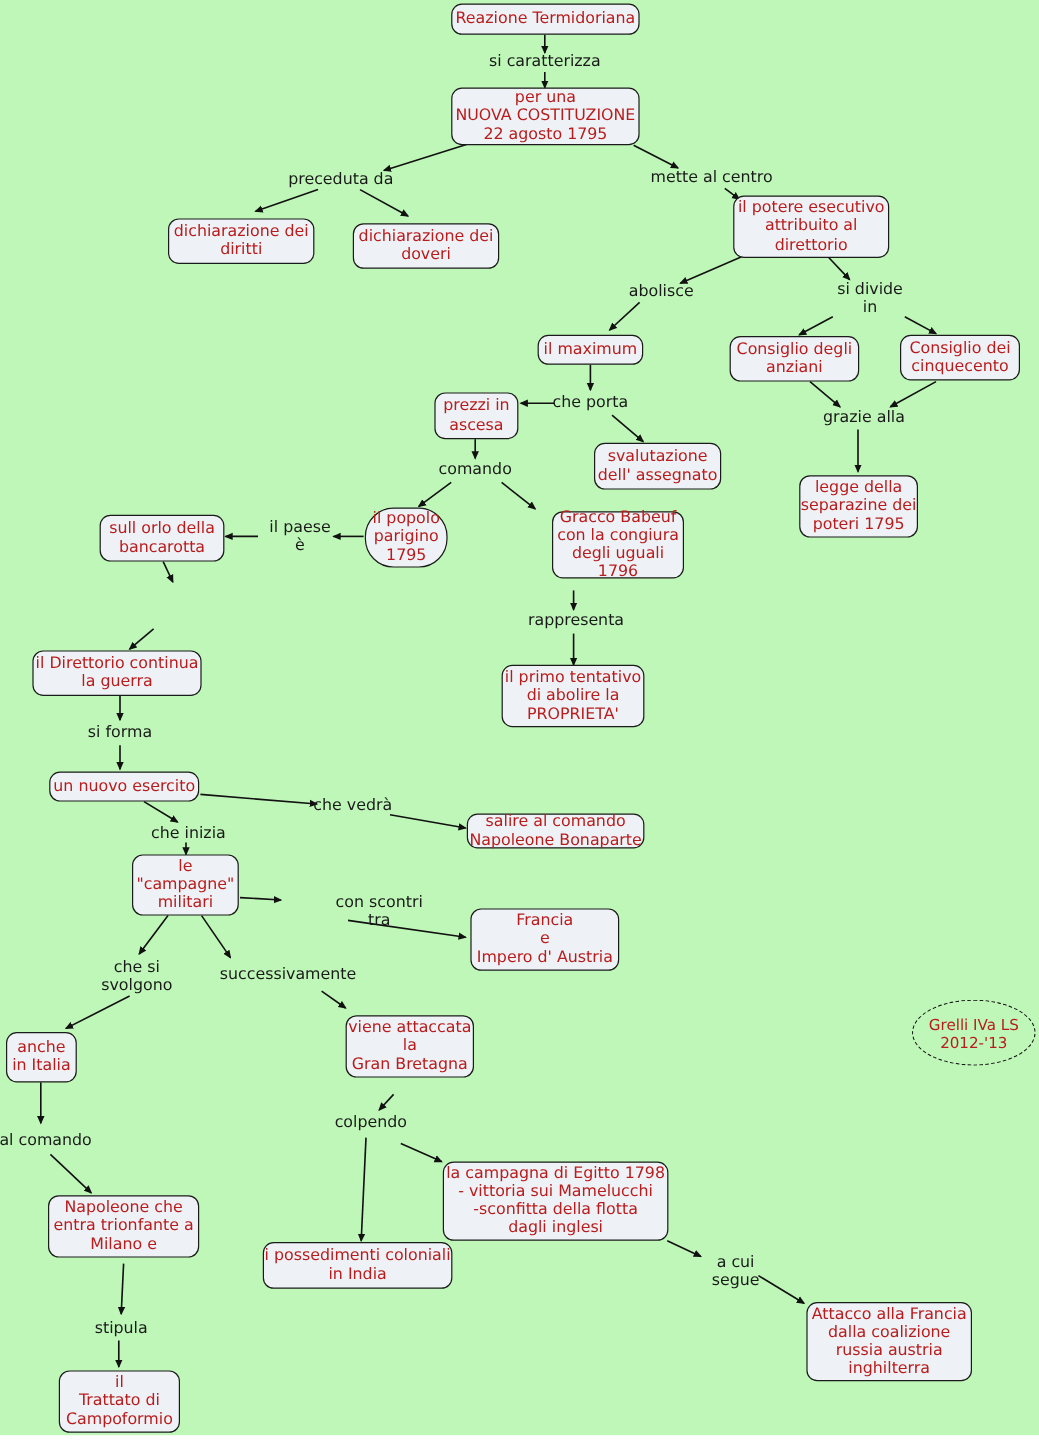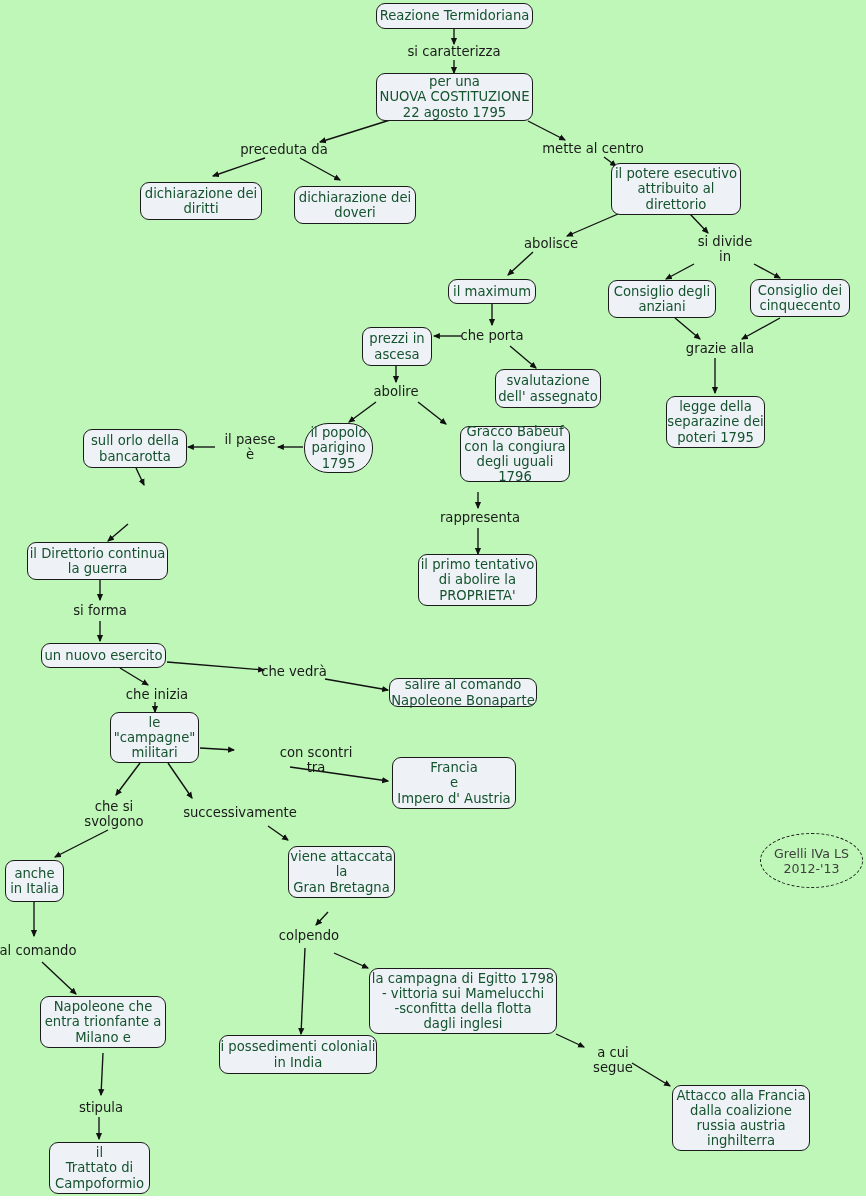--- a/index.html
+++ b/index.html
@@ -22,21 +22,21 @@
     width: 866px;
     height: 1202px;
     pointer-events: none;
   }
   .node {
     position: absolute;
     box-sizing: border-box;
     background: #eef2f7;
     border: 1.3px solid #1b1b1b;
     border-radius: 9px;
-    color: #14532d;
+    color: #b91c1c;
     font-size: 13.2px;
     line-height: 15.2px;
     text-align: center;
     display: flex;
     align-items: center;
     justify-content: center;
     padding: 2px 7px;
     white-space: pre;
     box-shadow: 0 0 0 0 rgba(0,0,0,0);
   }
@@ -51,21 +51,21 @@
     display: flex;
     align-items: center;
     justify-content: center;
   }
   .signature {
     position: absolute;
     box-sizing: border-box;
     border: 1.6px dashed #1b1b1b;
     border-radius: 50%;
     background: transparent;
-    color: #404040;
+    color: #b91c1c;
     font-size: 12.6px;
     line-height: 15px;
     text-align: center;
     white-space: pre;
     display: flex;
     align-items: center;
     justify-content: center;
   }
   .bottom-strip {
     position: absolute;
@@ -289,21 +289,21 @@
 
   <div class="link-label" style="left:517px; top:236px; width:68px; height:16px;">abolisce</div>
 
   <div class="link-label" style="left:689px; top:233px; width:72px; height:32px;">si divide
 in</div>
 
   <div class="link-label" style="left:457px; top:328px; width:70px; height:16px;">che porta</div>
 
   <div class="link-label" style="left:680px; top:341px; width:80px; height:16px;">grazie alla</div>
 
-  <div class="link-label" style="left:364px; top:384px; width:64px; height:16px;">abolire</div>
+  <div class="link-label" style="left:364px; top:384px; width:64px; height:16px;">comando</div>
 
   <div class="link-label" style="left:218px; top:431px; width:64px; height:32px;">il paese
 è</div>
 
 
   <div class="link-label" style="left:438px; top:510px; width:84px; height:16px;">rappresenta</div>
 
   <div class="link-label" style="left:68px; top:603px; width:64px; height:16px;">si forma</div>
 
   <div class="link-label" style="left:259px; top:664px; width:70px; height:16px;">che vedrà</div>

